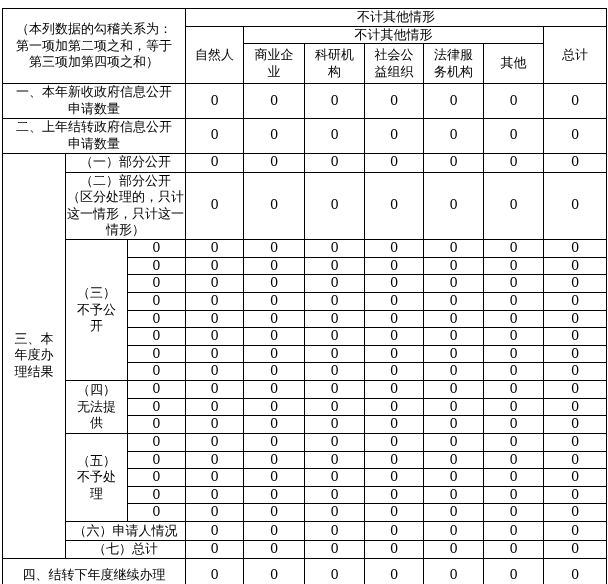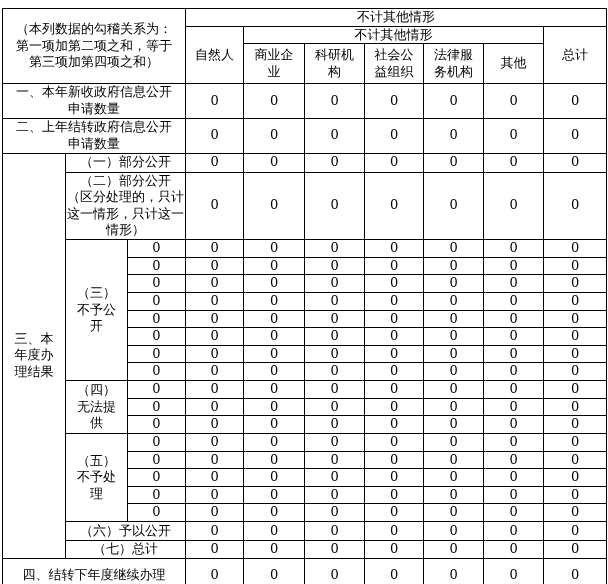--- a/index.html
+++ b/index.html
@@ -306,21 +306,21 @@
     <td>0</td>
     <td>0</td>
     <td>0</td>
     <td>0</td>
     <td>0</td>
     <td>0</td>
     <td>0</td>
   </tr>
 
   <tr style="height:19px">
-    <td class="lbl" colspan="2">（六）予以公开</td>
+    <td class="lbl" colspan="2">（六）申请人情况</td>
     <td>0</td>
     <td>0</td>
     <td>0</td>
     <td>0</td>
     <td>0</td>
     <td>0</td>
     <td>0</td>
   </tr>
 
   <tr style="height:18px">

